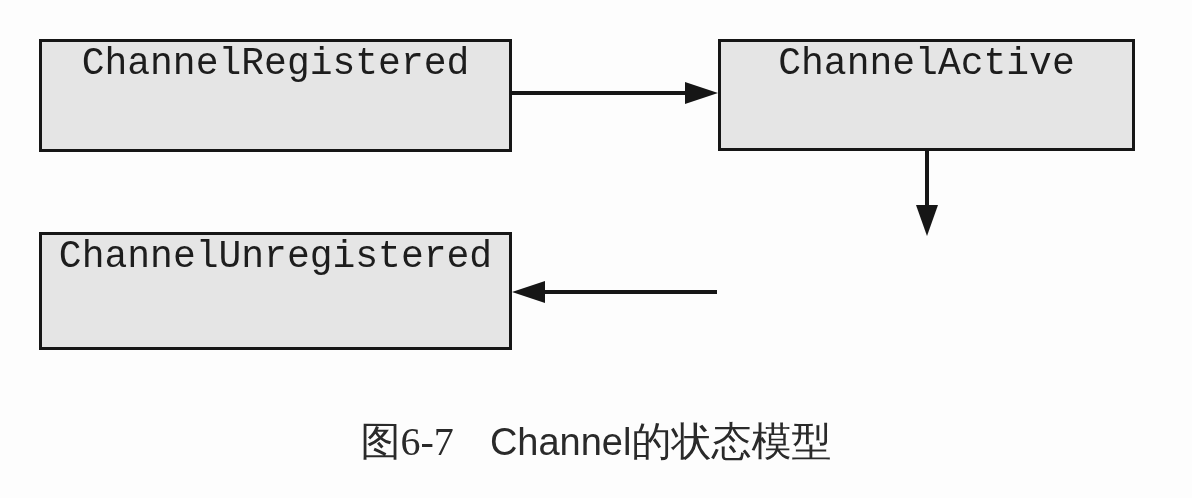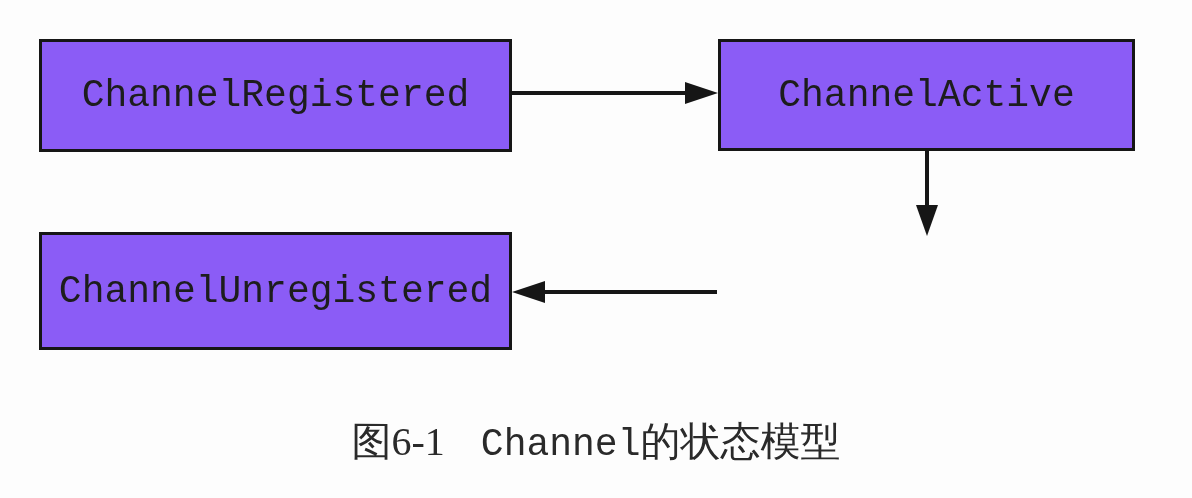--- a/index.html
+++ b/index.html
@@ -11,24 +11,24 @@
     position: relative;
     width: 1192px;
     height: 498px;
     background: #fdfdfd;
     overflow: hidden;
     font-family: "Liberation Mono", "DejaVu Sans Mono", monospace;
   }
   .node {
     position: absolute;
     box-sizing: border-box;
-    background: #8b5cf6;
+    background: #e5e5e5;
     border: 3px solid #161616;
     display: flex;
-    align-items: center;
+    align-items: flex-start;
     justify-content: center;
   }
   .node-label {
     font-family: "Liberation Mono", "DejaVu Sans Mono", monospace;
     font-size: 38px;
     color: #1d1d1d;
     white-space: nowrap;
   }
   .node-registered   { left: 39px;  top: 39px;  width: 473px; height: 113px; }
   .node-active       { left: 718px; top: 39px;  width: 417px; height: 112px; }
@@ -73,21 +73,21 @@
     top: 416px;
     width: 100%;
     text-align: center;
     font-family: "Liberation Serif", "DejaVu Serif", serif;
     font-size: 40px;
     line-height: 52px;
     color: #2a2a2a;
     white-space: nowrap;
   }
   .caption .caption-code {
-    font-family: Liberation Mono, monospace;
+    font-family: Liberation Sans, sans-serif;
     font-size: 38px;
   }
   .caption .caption-gap {
     display: inline-block;
     width: 36px;
   }
 </style>
 </head>
 <body>
 
@@ -109,16 +109,16 @@
   <div class="edge-line line-reg-to-act"></div>
   <div class="arrowhead head-right"></div>
 
   <div class="edge-line line-act-to-inact"></div>
   <div class="arrowhead head-down"></div>
 
   <div class="edge-line line-inact-to-unreg"></div>
   <div class="arrowhead head-left"></div>
 
   <div class="caption">
-    <span>图6-1</span><span class="caption-gap"></span><span class="caption-code">Channel</span><span>的状态模型</span>
+    <span>图6-7</span><span class="caption-gap"></span><span class="caption-code">Channel</span><span>的状态模型</span>
   </div>
 
 </div>
 
 </body></html>

